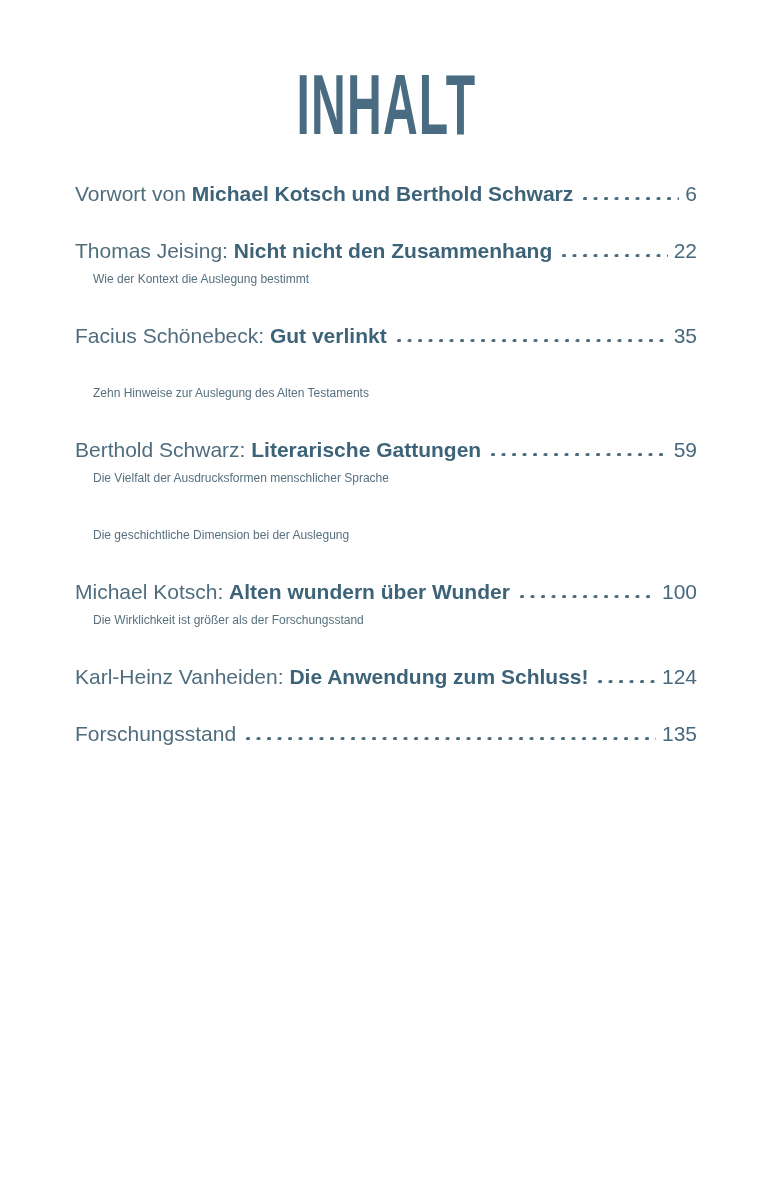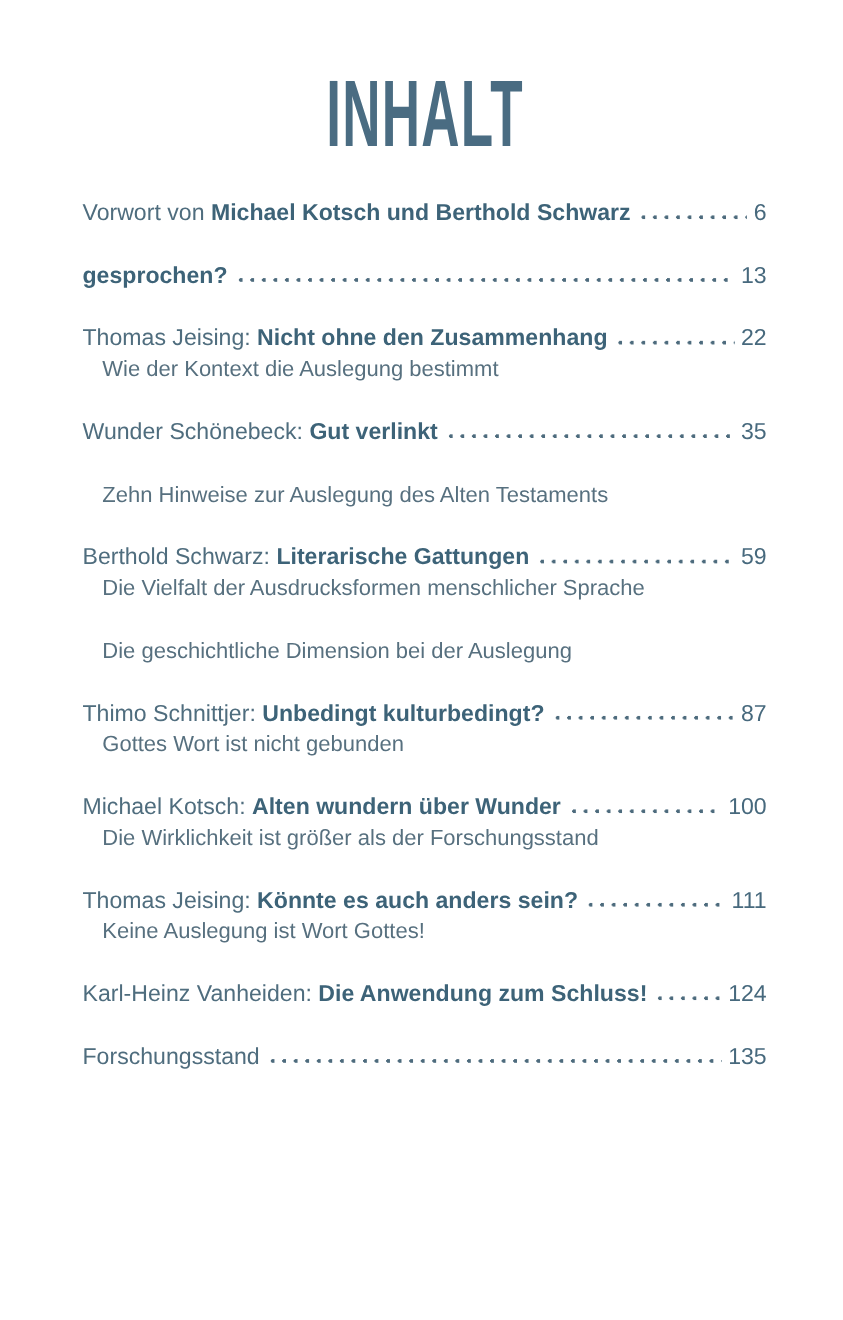--- a/index.html
+++ b/index.html
@@ -74,21 +74,21 @@
     background-repeat: repeat-x;
     background-position: left bottom;
   }
   .pagenum {
     font-weight: 400;
     color: #47697d;
     white-space: nowrap;
   }
   .sub {
     padding-left: 18px;
-    font-size: 20px;
+    font-size: 12px;
     font-weight: 400;
     color: #57707f;
   }
 </style>
 </head>
 <body>
 
 <div class="page">
 
   <div class="title-wrap">
@@ -98,39 +98,34 @@
   <div class="toc" id="toc">
       <div class="entry">
     <div class="row">
       <span class="txt"><span class="pre">Vorwort von </span><span class="bold">Michael Kotsch und Berthold Schwarz</span></span>
       <span class="leader"></span>
       <span class="pagenum">6</span>
     </div>
 
   </div>
       <div class="entry">
-    <div class="row">
-      <span class="txt"><span class="bold">gesprochen?</span></span>
-      <span class="leader"></span>
-      <span class="pagenum">13</span>
-    </div>
 
   </div>
       <div class="entry">
     <div class="row">
-      <span class="txt"><span class="pre">Thomas Jeising: </span><span class="bold">Nicht ohne den Zusammenhang</span></span>
+      <span class="txt"><span class="pre">Thomas Jeising: </span><span class="bold">Nicht nicht den Zusammenhang</span></span>
       <span class="leader"></span>
       <span class="pagenum">22</span>
     </div>
 
     <div class="sub">Wie der Kontext die Auslegung bestimmt</div>
   </div>
       <div class="entry">
     <div class="row">
-      <span class="txt"><span class="pre">Wunder Schönebeck: </span><span class="bold">Gut verlinkt</span></span>
+      <span class="txt"><span class="pre">Facius Schönebeck: </span><span class="bold">Gut verlinkt</span></span>
       <span class="leader"></span>
       <span class="pagenum">35</span>
     </div>
 
   </div>
       <div class="entry">
 
     <div class="sub">Zehn Hinweise zur Auslegung des Alten Testaments</div>
   </div>
       <div class="entry">
@@ -141,44 +136,26 @@
     </div>
 
     <div class="sub">Die Vielfalt der Ausdrucksformen menschlicher Sprache</div>
   </div>
       <div class="entry">
 
     <div class="sub">Die geschichtliche Dimension bei der Auslegung</div>
   </div>
       <div class="entry">
     <div class="row">
-      <span class="txt"><span class="pre">Thimo Schnittjer: </span><span class="bold">Unbedingt kulturbedingt?</span></span>
-      <span class="leader"></span>
-      <span class="pagenum">87</span>
-    </div>
-
-    <div class="sub">Gottes Wort ist nicht gebunden</div>
-  </div>
-      <div class="entry">
-    <div class="row">
       <span class="txt"><span class="pre">Michael Kotsch: </span><span class="bold">Alten wundern über Wunder</span></span>
       <span class="leader"></span>
       <span class="pagenum">100</span>
     </div>
 
     <div class="sub">Die Wirklichkeit ist größer als der Forschungsstand</div>
-  </div>
-      <div class="entry">
-    <div class="row">
-      <span class="txt"><span class="pre">Thomas Jeising: </span><span class="bold">Könnte es auch anders sein?</span></span>
-      <span class="leader"></span>
-      <span class="pagenum">111</span>
-    </div>
-
-    <div class="sub">Keine Auslegung ist Wort Gottes!</div>
   </div>
       <div class="entry">
     <div class="row">
       <span class="txt"><span class="pre">Karl-Heinz Vanheiden: </span><span class="bold">Die Anwendung zum Schluss!</span></span>
       <span class="leader"></span>
       <span class="pagenum">124</span>
     </div>
 
   </div>
       <div class="entry">

